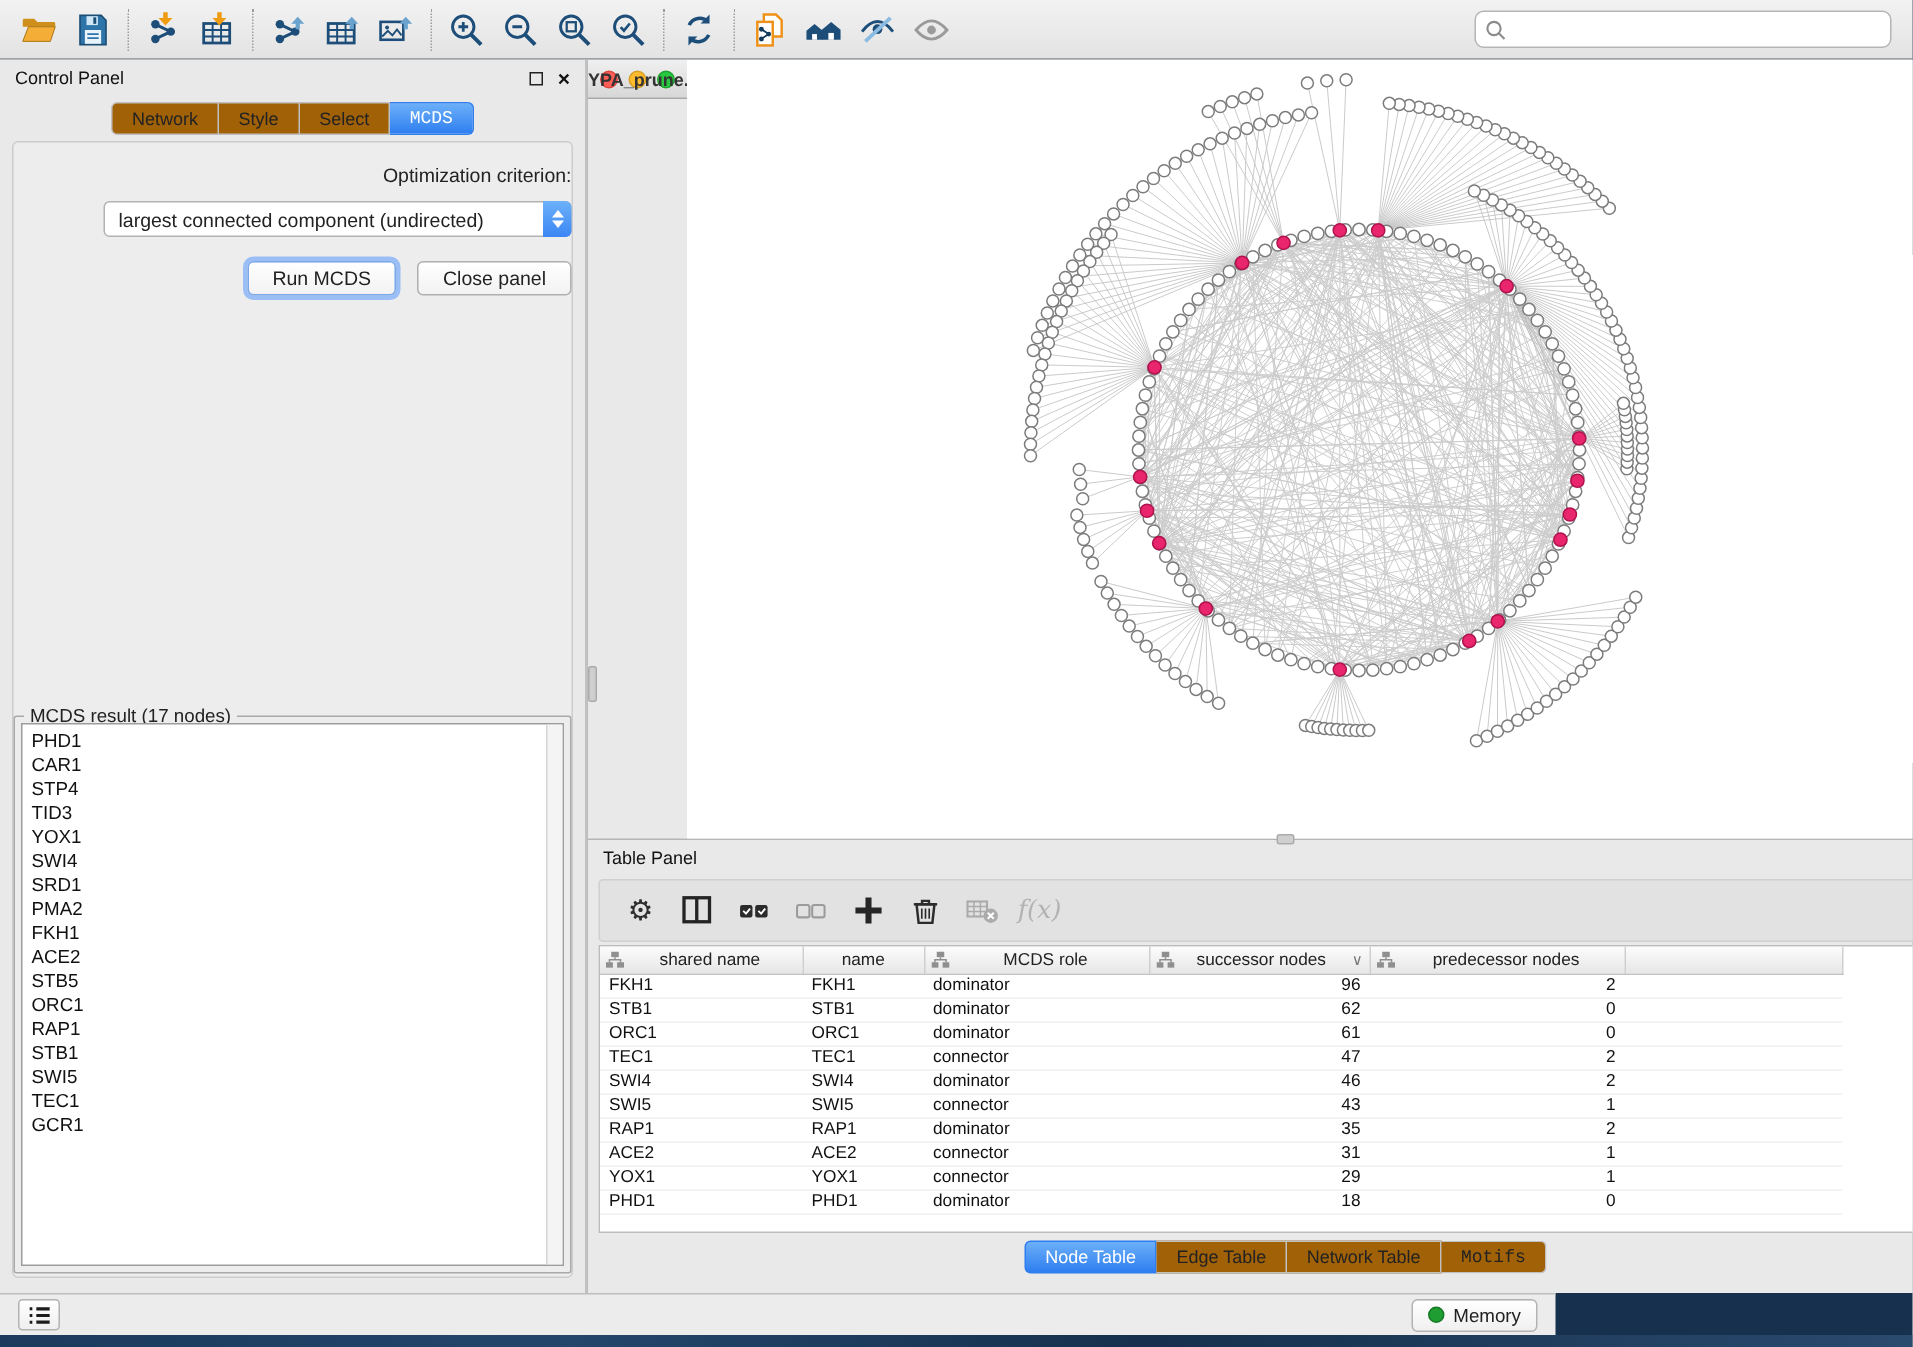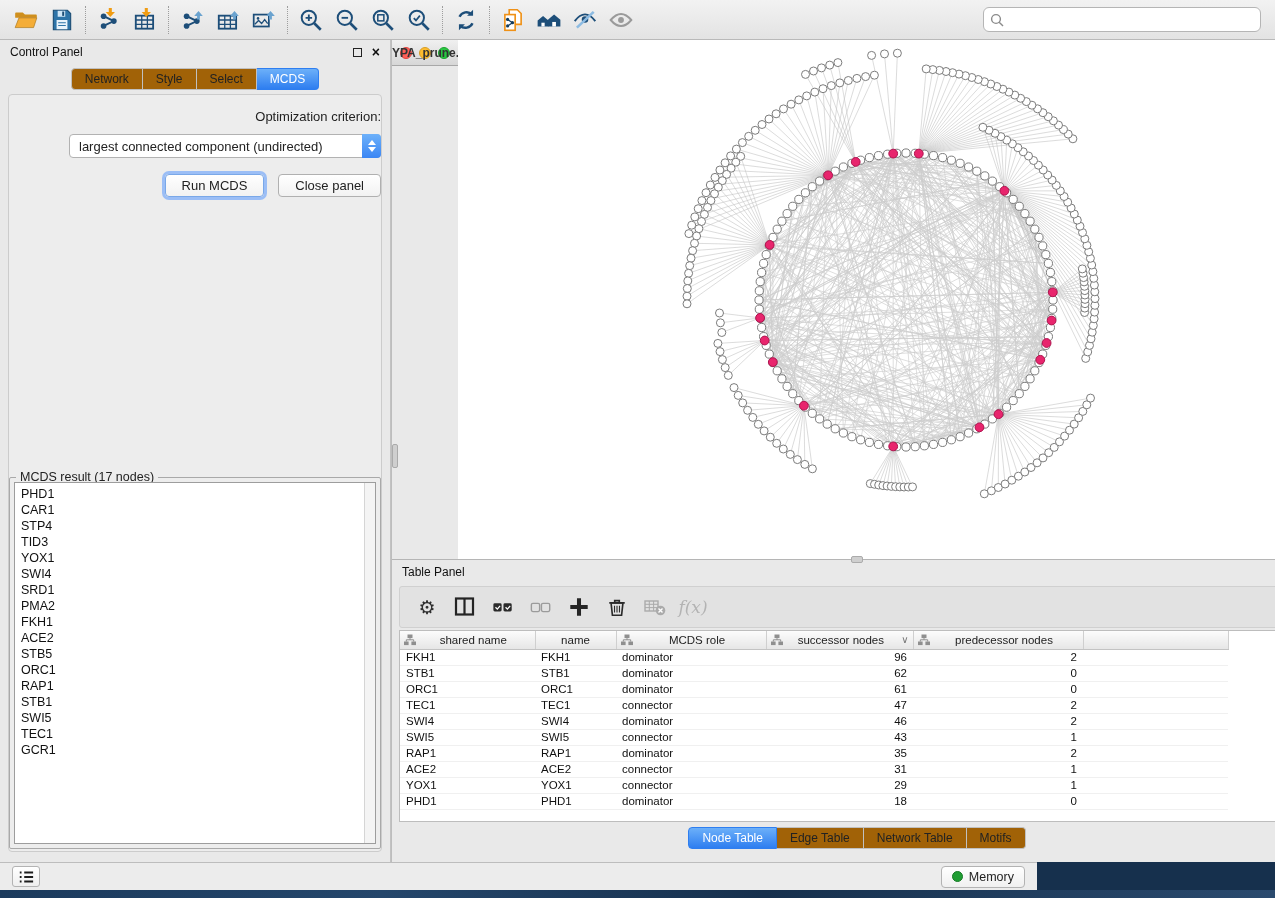--- a/index.html
+++ b/index.html
@@ -48,21 +48,21 @@
   .ph-float {
     width:9px; height:9px; border:1.5px solid #222; margin-right:10px; background:transparent;
   }
   .ph-close { font-weight:bold; font-size:14px; color:#111; line-height:1; }
   .cp-tabs { display:flex; justify-content:center; margin:4px 0 0 0; }
   .seg-tab {
     background:#a16207; border:1px solid #c0c0c0; border-left:none;
     padding:3px 13px; font-size:12px; color:#222; cursor:default;
   }
   .seg-tab:first-child { border-left:1px solid #c0c0c0; border-radius:4px 0 0 4px; }
-  .seg-tab:last-child { border-radius:0 4px 4px 0; }
+  .seg-tab:last-child { border-radius:0 4px 4px 0;font-family:Liberation Mono, monospace; }
   .seg-tab.active {
     background:linear-gradient(#6cb0f9,#2e7ef0); color:#fff; border-color:#2e7ef0;
   }
   .cp-pane {
     flex:1; margin:4px 8px 10px 8px; background:#ededed; border:1px solid #cccccc;
     border-radius:4px; display:flex; flex-direction:column; align-items:flex-end; padding-top:14px;
   }
   .opt-label { font-size:13px; margin-bottom:10px; }
   .dropdown {
     width:312px; height:24px; background:#fff; border:1px solid #b2b2b2; border-radius:4px;

